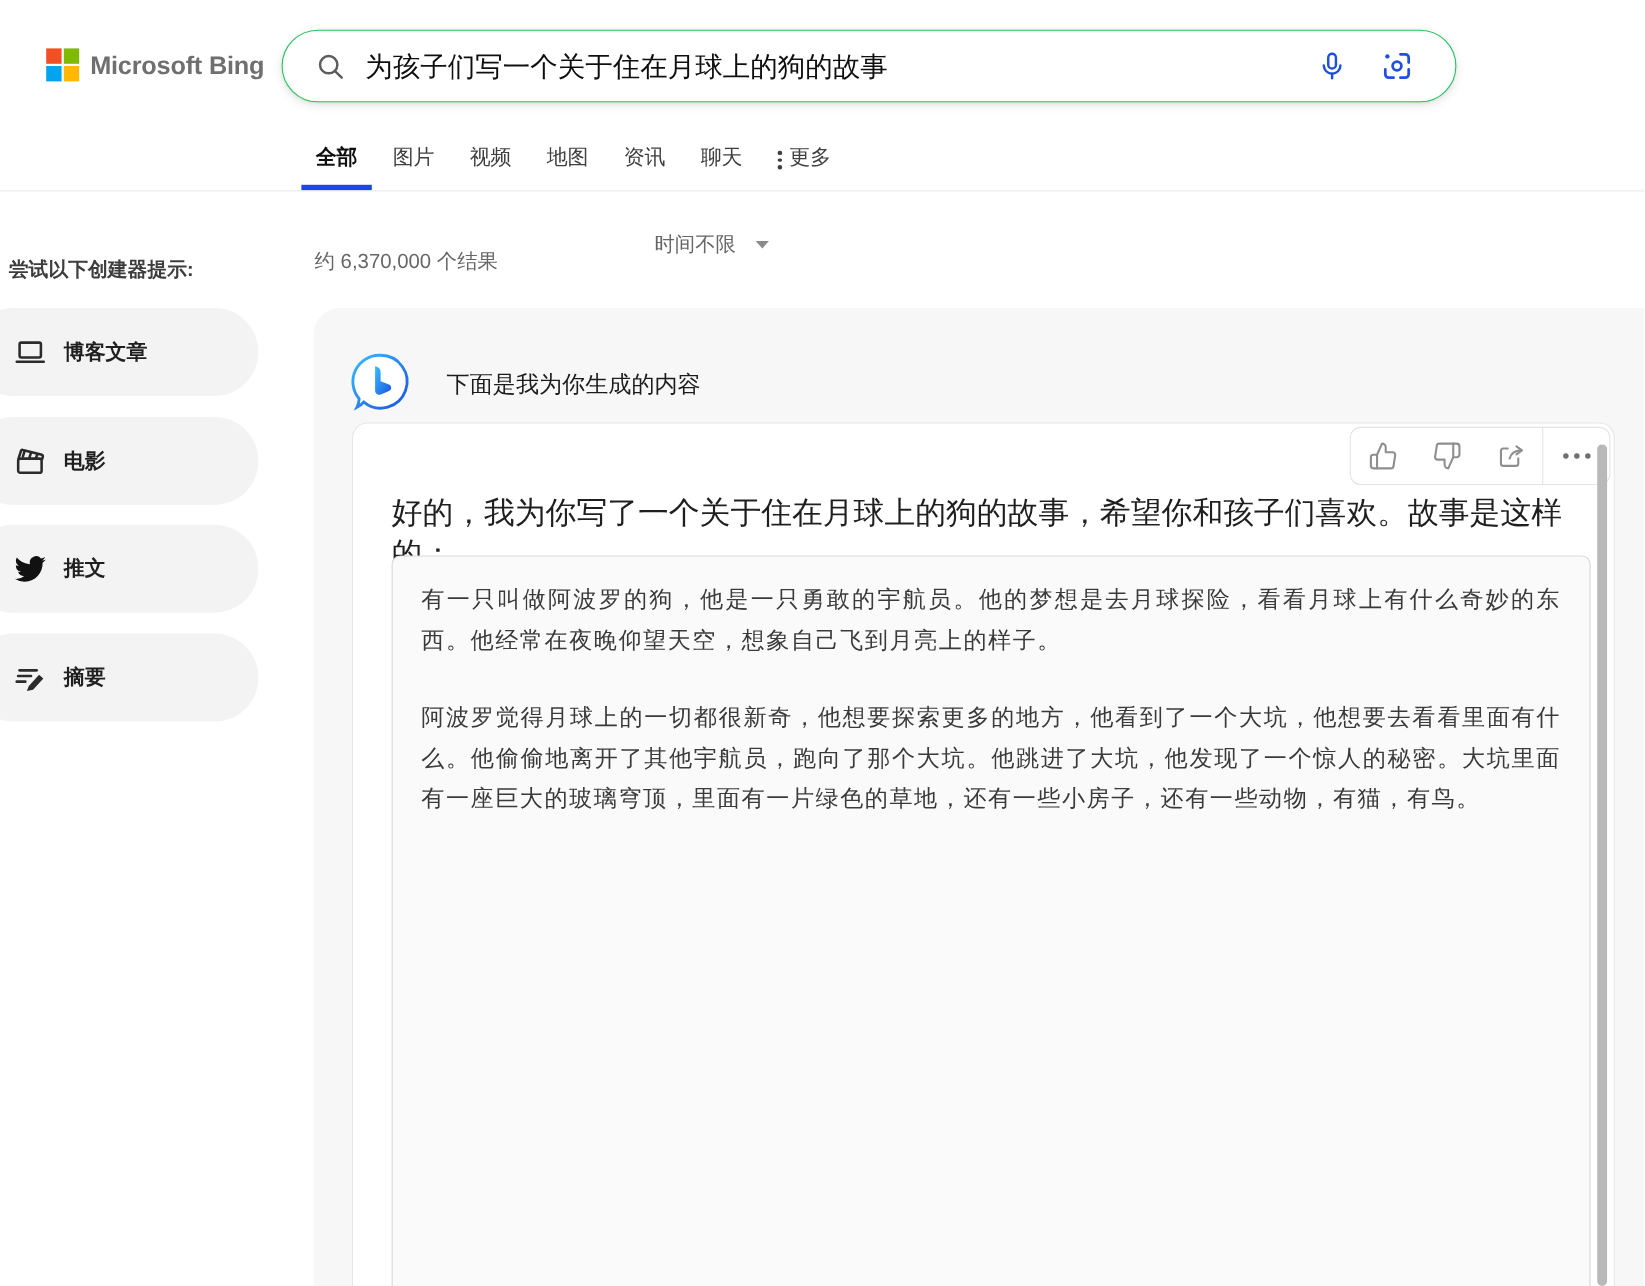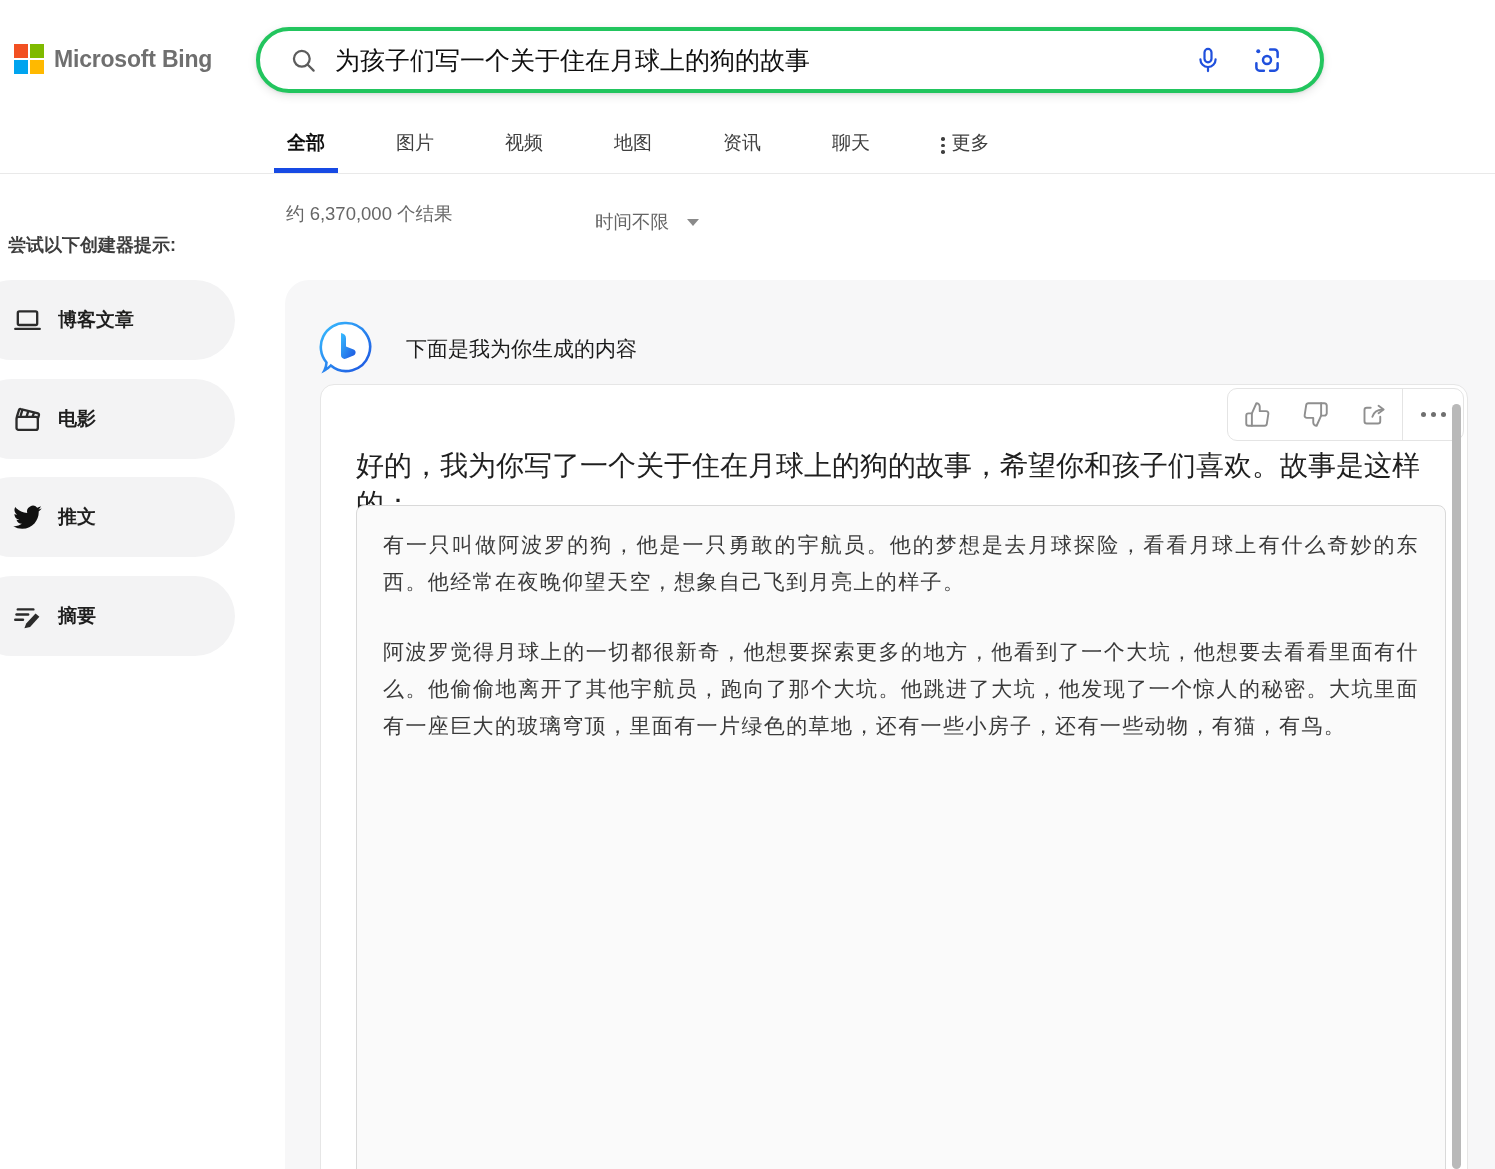--- a/index.html
+++ b/index.html
@@ -1,45 +1,45 @@
 <!DOCTYPE html>
 <html><head>
 <meta charset="utf-8">
 <style>
   * { margin:0; padding:0; box-sizing:border-box; }
   html,body { background:#fff; }
   body { font-family:"Liberation Sans","DejaVu Sans",sans-serif; color:#222; }
   #app { position:relative; width:1495px; height:1169px; overflow:hidden; background:#fff; }
 
   
-  .logo { position:absolute; left:14px; top:44px; display:flex; align-items:center; gap:10px;text-align:right; }
+  .logo { position:absolute; left:42px; top:44px; display:flex; align-items:center; gap:10px;text-align:right; }
   .ms-squares { display:grid; grid-template-columns:14px 14px; grid-template-rows:14px 14px; gap:2px; }
   .ms-squares span { width:14px; height:14px; display:block; }
   .logo-text { font-size:23px; font-weight:600; color:#6f6f6f; letter-spacing:-0.2px; }
 
   .searchbar { position:absolute; left:256px; top:27px; width:1068px; height:66px;
-    background:#fff; border:4px solid #22c55e; border-radius:33px;
+    background:#fff; border:1px solid #22c55e; border-radius:33px;
     box-shadow:0 1px 3px rgba(0,0,0,.08), 0 3px 10px rgba(0,0,0,.10);
     display:flex; align-items:center; }
   .search-glyph { margin-left:30px; flex:0 0 auto; display:flex; }
   .search-input { flex:1 1 auto; border:none; outline:none; background:transparent;
     font-size:25px; color:#0f0f0f; margin-left:18px; font-family:inherit; }
   .searchbar-icons { display:flex; align-items:center; gap:30px; margin-right:38px; }
   .icon-btn { background:none; border:none; cursor:pointer; display:flex; padding:0; }
 
-  .tabs { position:absolute; left:287px; top:122px; height:51px; display:flex; gap:71px; align-items:center; }
+  .tabs { position:absolute; left:287px; top:122px; height:51px; display:flex; gap:32px; align-items:center; }
   .tab { position:relative; font-size:19px; color:#404040; padding-top:8px; height:51px; cursor:pointer; display:flex; align-items:flex-start; gap:7px; }
   .tab.active { color:#0f0f0f; font-weight:bold; }
   .tab.active::after { content:""; position:absolute; left:-13px; right:-13px; bottom:0; height:5px; background:#174ae4; }
   .tabs-rule { position:absolute; left:0; top:173px; width:1495px; height:1px; background:#e9e9e9; }
   .vdots { display:flex; flex-direction:column; gap:3px; margin-top:7px; }
   .vdots i { width:3.5px; height:3.5px; border-radius:50%; background:#3f3f3f; }
 
   
-  .results-count { position:absolute; left:286px; top:201px; font-size:18.5px; color:#666; }
+  .results-count { position:absolute; left:286px; top:225px; font-size:18.5px; color:#666; }
   .time-filter { position:absolute; left:560px; top:209px; font-size:18.5px; color:#666; display:flex; align-items:center; gap:18px; cursor:pointer;margin-left:35px; }
   .caret-down { width:0; height:0; border-left:6px solid transparent; border-right:6px solid transparent; border-top:7px solid #8a8a8a; margin-top:2px; }
 
   
   .sidebar-heading { position:absolute; left:8px; top:233px; font-size:18px; font-weight:bold; color:#3d3d3d; }
   .pill { position:absolute; left:-28px; width:263px; height:80px; border-radius:40px;
     background:#f3f3f4; display:flex; align-items:center; padding-left:40px; gap:15px; cursor:pointer; }
   .pill .p-icon { width:31px; height:31px; flex:0 0 auto; display:flex; align-items:center; justify-content:center; }
   .pill .p-label { font-size:19px; font-weight:bold; color:#1f1f1f; }
 

